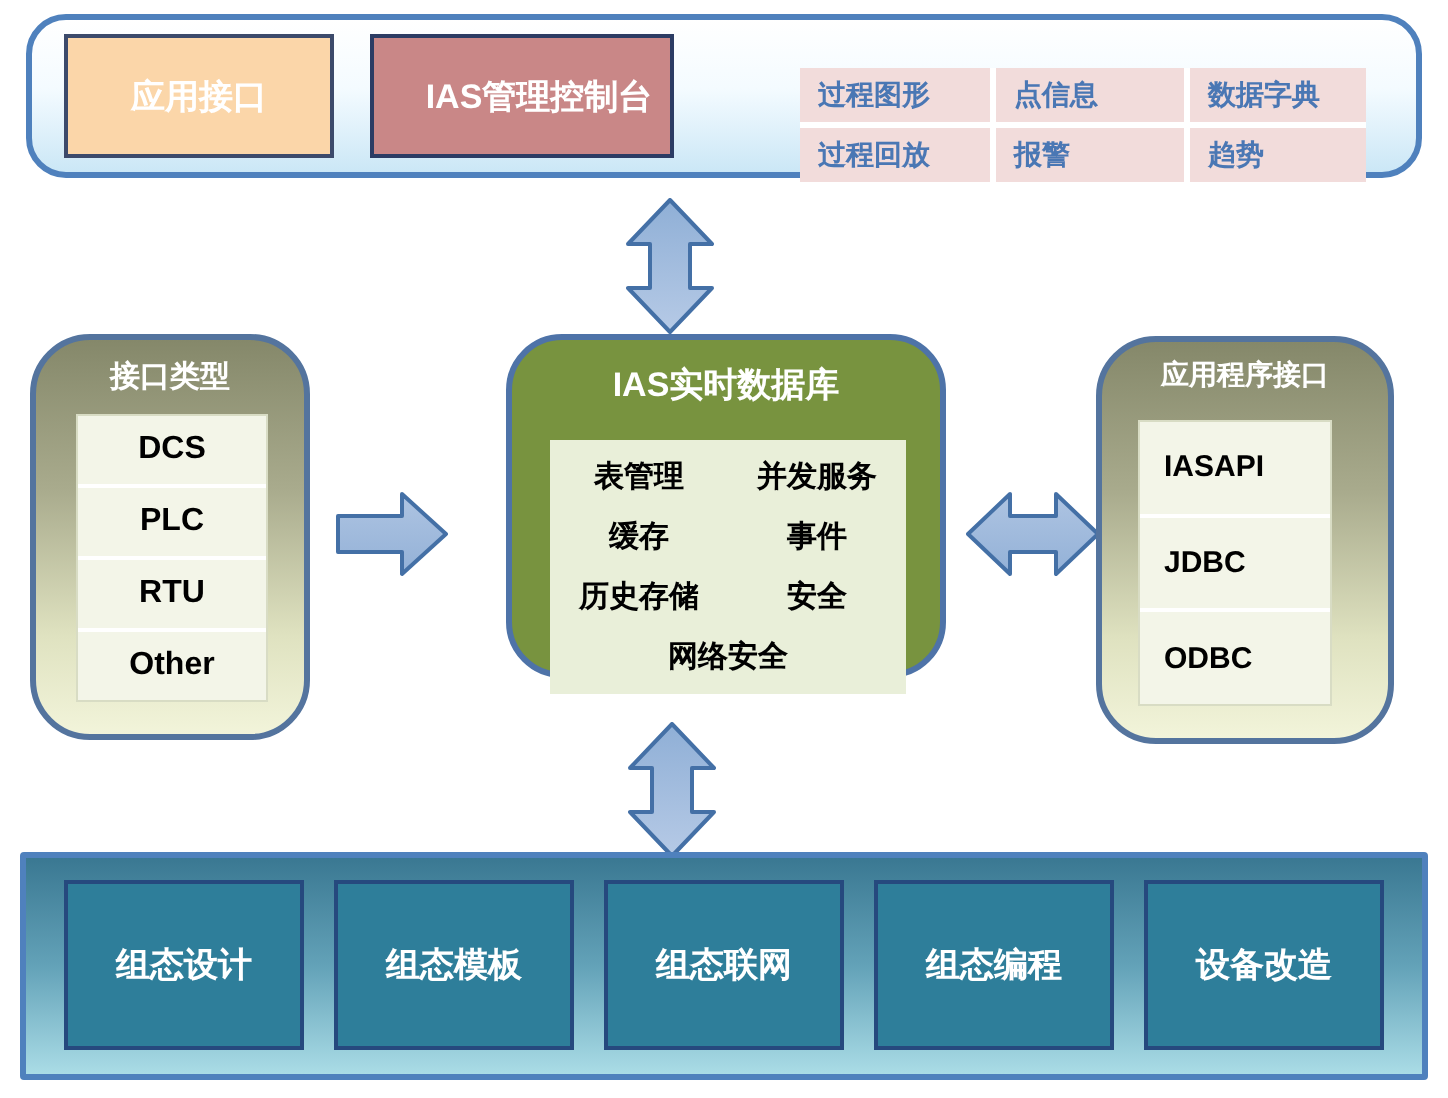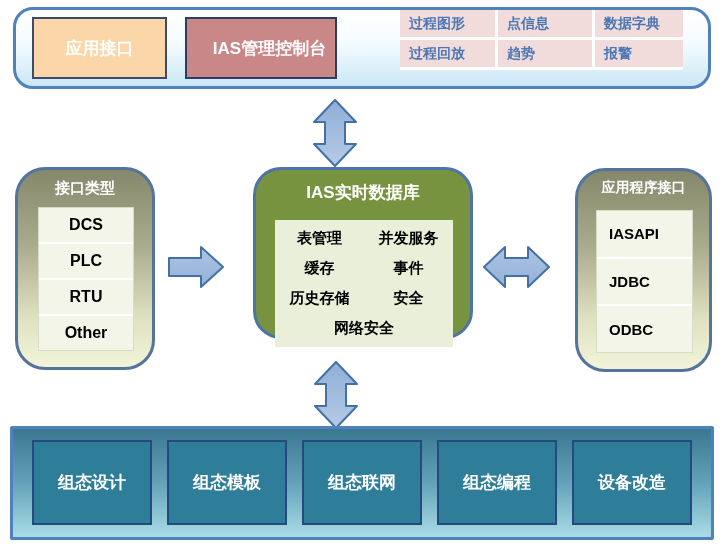--- a/index.html
+++ b/index.html
@@ -19,35 +19,35 @@
     display:flex;align-items:center;justify-content:center;
     color:#ffffff;font-size:17px;
   }
   .box-rose{
     position:absolute;left:169px;top:7px;width:152px;height:62px;box-sizing:border-box;
     background:#c98787;border:2px solid #2c3c64;
     display:flex;align-items:center;justify-content:center;
     color:#ffffff;font-size:17px;padding-left:17px;
   }
   .feature-grid{
-    position:absolute;left:384px;top:0;width:283px;height:60px;
+    position:absolute;left:384px;top:24px;width:283px;height:60px;
     display:grid;grid-template-columns:95px 94px 88px;grid-template-rows:27px 27px;
     gap:3px;background:#ffffff;padding:0;
   }
   .fg-cell{
     background:#f2dcdb;color:#4a77b4;font-size:14px;line-height:27px;
     padding-left:9px;white-space:nowrap;overflow:hidden;
   }
   
   .side-panel{
     position:absolute;box-sizing:border-box;border:3px solid #54749e;border-radius:30px;
     background:linear-gradient(180deg,#85886a 0%,#a9ab8d 38%,#dfe2c0 75%,#f2f4da 100%);
   }
   .panel-left{left:15px;top:167px;width:140px;height:203px;}
-  .panel-right{left:575px;top:168px;width:137px;height:204px;}
+  .panel-right{left:548px;top:168px;width:149px;height:204px;}
   .side-title{display:block;text-align:center;color:#ffffff;}
   .panel-left .side-title{margin-top:9px;font-size:15px;}
   .panel-right .side-title{margin-top:8px;font-size:14px;}
   .side-list{
     position:absolute;display:flex;flex-direction:column;gap:2px;background:#ffffff;
     border:1px solid #d8dcc4;
   }
   .panel-left .side-list{left:20px;top:37px;width:94px;height:142px;}
   .panel-right .side-list{left:18px;top:39px;width:95px;height:141px;}
   .side-cell{
@@ -113,22 +113,22 @@
       <span>应用接口</span>
     </div>
     <div class="box-rose">
       <span>IAS管理控制台</span>
     </div>
     <div class="feature-grid">
       <div class="fg-cell">过程图形</div>
       <div class="fg-cell">点信息</div>
       <div class="fg-cell">数据字典</div>
       <div class="fg-cell">过程回放</div>
+      <div class="fg-cell">报警</div>
       <div class="fg-cell">趋势</div>
-      <div class="fg-cell">报警</div>
     </div>
   </div>
 
   <svg class="arrow arrow-top" width="44" height="68" viewBox="0 0 44 68">
     <path d="M22,1 L43,23 L32,23 L32,45 L43,45 L22,67 L1,45 L12,45 L12,23 L1,23 Z" fill="url(#agradv)" stroke="#4470a6" stroke-width="2" stroke-linejoin="round"></path>
   </svg>
 
   <svg class="arrow arrow-bottom" width="44" height="68" viewBox="0 0 44 68">
     <path d="M22,1 L43,23 L32,23 L32,45 L43,45 L22,67 L1,45 L12,45 L12,23 L1,23 Z" fill="url(#agradv)" stroke="#4470a6" stroke-width="2" stroke-linejoin="round"></path>
   </svg>

